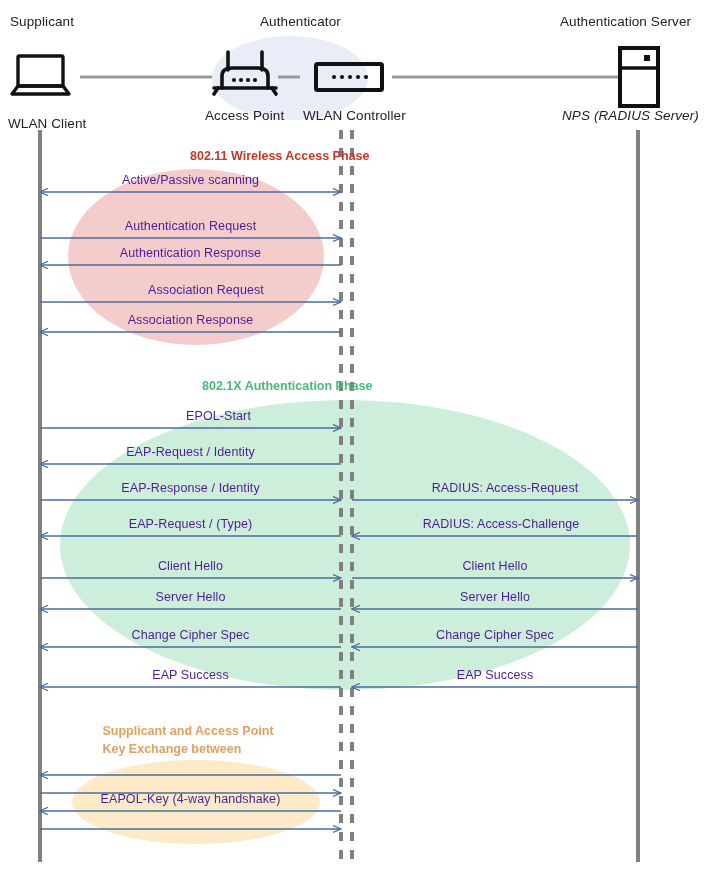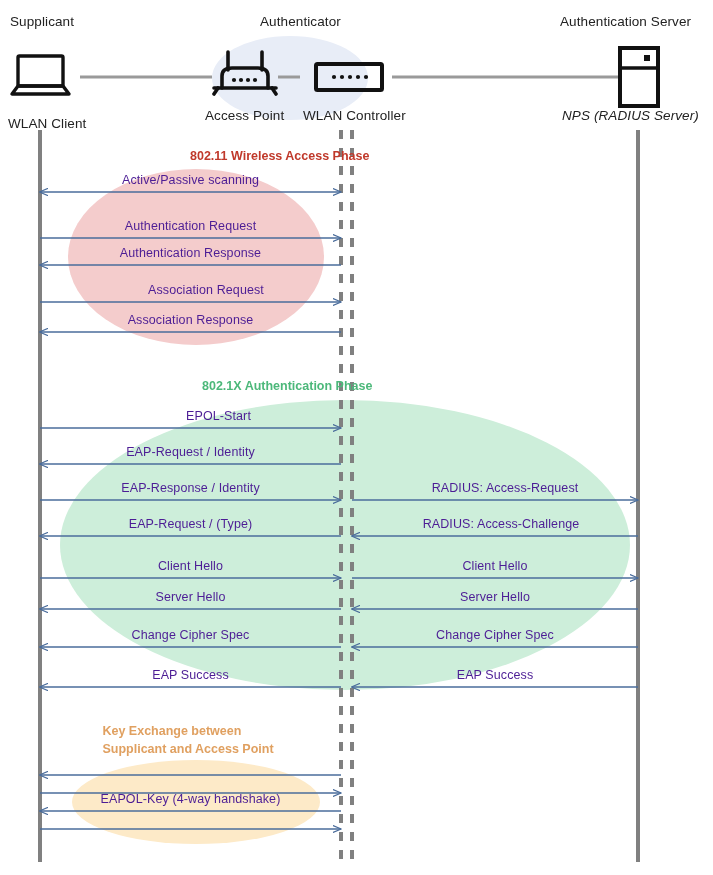--- a/index.html
+++ b/index.html
@@ -159,22 +159,22 @@
   <div class="actor-caption" style="left:303px; top:108px;">WLAN Controller</div>
 
   <div class="actor-title" style="left:560px; top:14px;">Authentication Server</div>
   <div class="actor-caption" style="left:562px; top:108px;font-style:italic;">NPS (RADIUS Server)</div>
 
   <div class="phase-label" style="left:190px; top:147px; color:#c0392b;">802.11 Wireless Access Phase</div>
 
   <div class="phase-label" style="left:202px; top:377px; color:#4cb87a;">802.1X Authentication Phase</div>
 
   <div class="phase-label" style="left:188px; top:722px; color:#e0a060; transform:translateX(-50%); left:188px;">
+    <div>Supplicant and Access Point</div>
     <div>Key Exchange between</div>
-    <div>Supplicant and Access Point</div>
   </div>
 
   <div id="label-layer">
       <div class="msg-label" style="left: 190.5px; top: 173px;">Active/Passive scanning</div>
       <div class="msg-label" style="left: 190.5px; top: 219px;">Authentication Request</div>
       <div class="msg-label" style="left: 190.5px; top: 246px;">Authentication Response</div>
       <div class="msg-label" style="left: 206px; top: 283px;">Association Request</div>
       <div class="msg-label" style="left: 190.5px; top: 313px;">Association Response</div>
       <div class="msg-label" style="left: 190.5px; top: 409px; margin-left: 28px;">EPOL-Start</div>
       <div class="msg-label" style="left: 190.5px; top: 445px;">EAP-Request / Identity</div>

